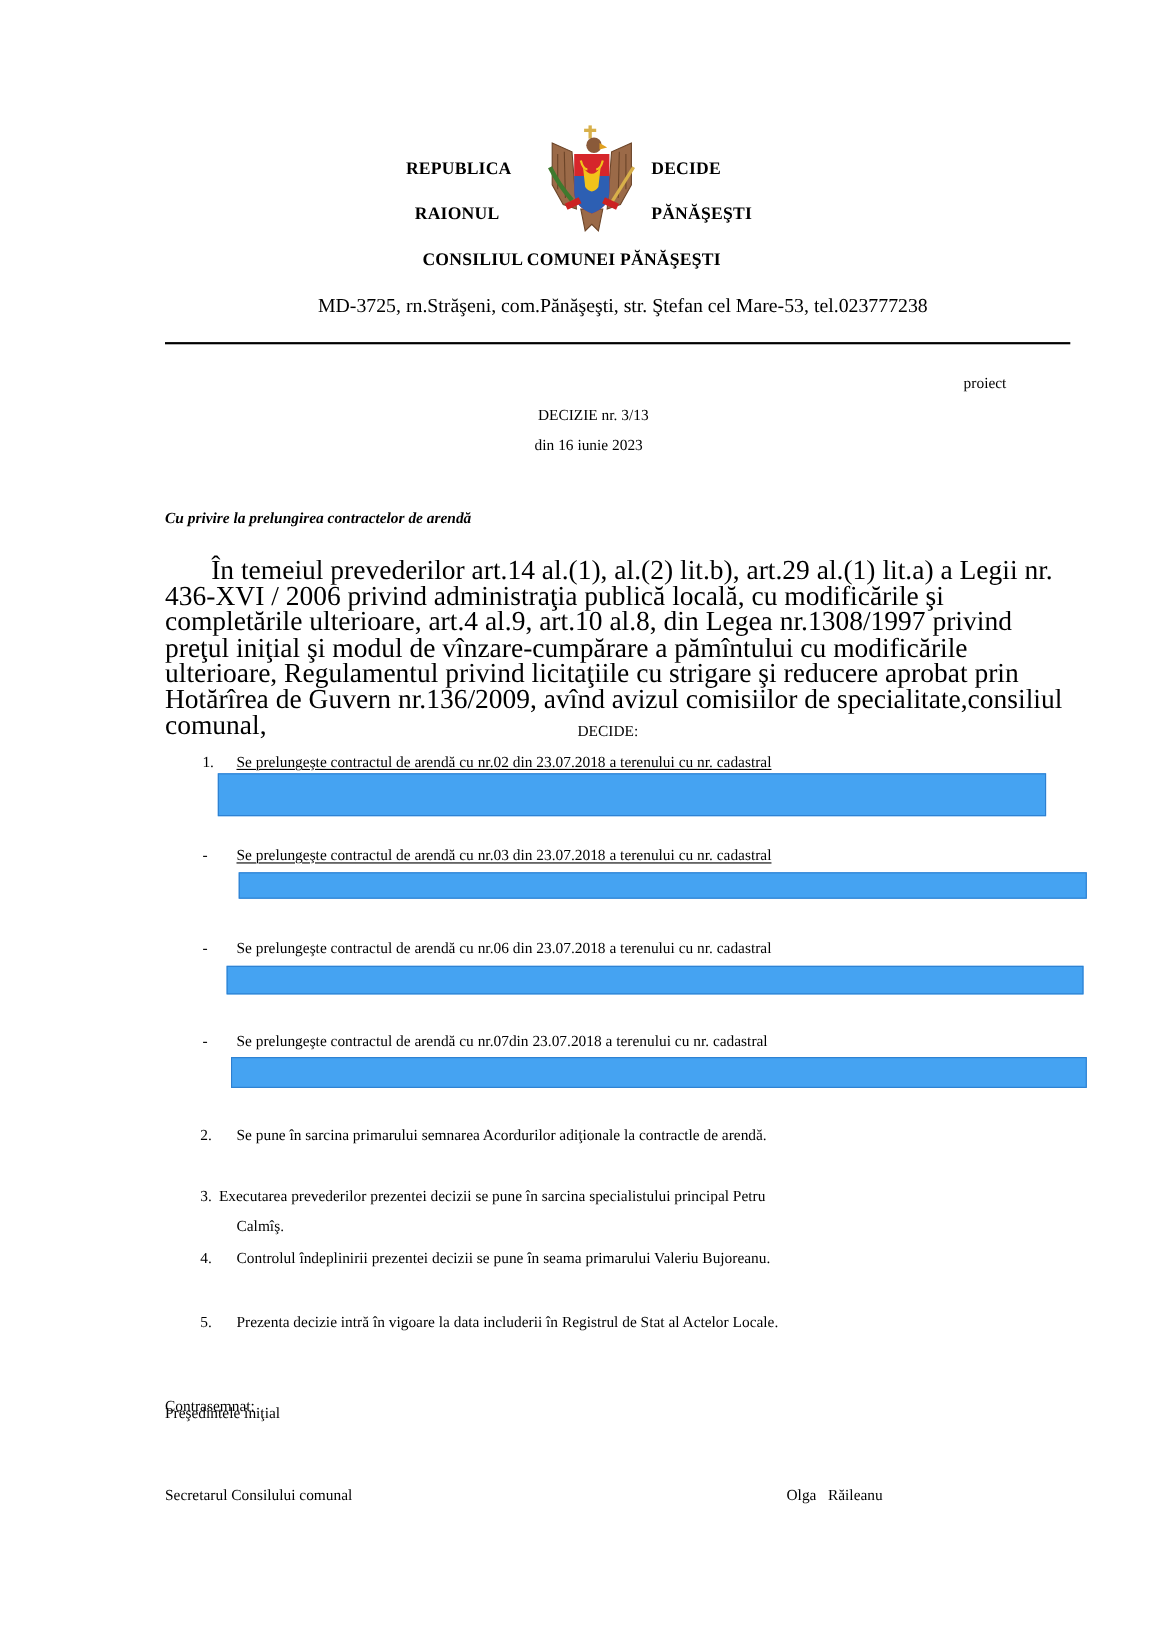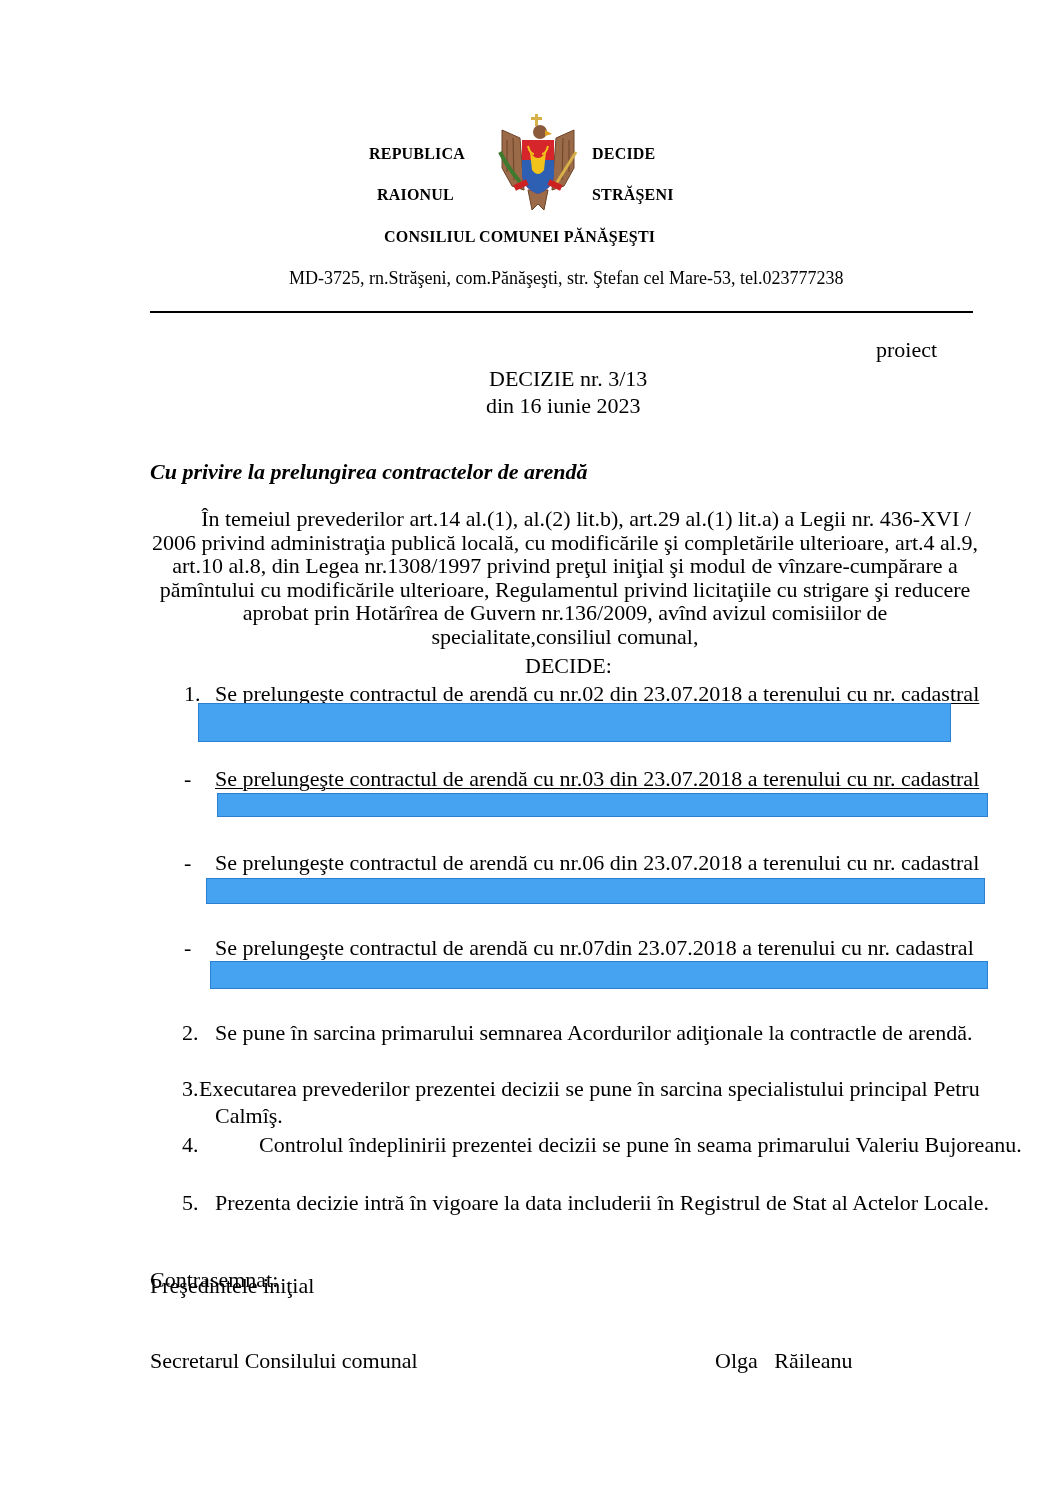--- a/index.html
+++ b/index.html
@@ -1,32 +1,32 @@
 <!DOCTYPE html>
 <html><head>
 <meta charset="utf-8">
 <style>
   html, body { margin: 0; padding: 0; background: #ffffff; }
   body { width: 1058px; height: 1497px; position: relative; overflow: hidden;
          font-family: "Liberation Serif", "DejaVu Serif", serif; color: #000; }
   .abs { position: absolute; white-space: nowrap; }
   .hdr { font-weight: bold; font-size: 16px; letter-spacing: 0.2px; }
-  .body { font-size: 22px; line-height: 23px; }
+  .body { font-size: 14px; line-height: 23px; }
   .rule { position: absolute; left: 150px; top: 311px; width: 823px; height: 2px; background: #000; }
   .redact { position: absolute; background: #45a3f2; border: 1.5px solid #2c7fd0; box-sizing: border-box; }
   .u { text-decoration: underline; text-decoration-thickness: 1px; text-underline-offset: 2px; }
-  .para { position: absolute; left: 150px; width: 830px; font-size: 22px; line-height: 23.5px; white-space: normal; text-align: center; }
+  .para { position: absolute; left: 150px; width: 830px; font-size: 25px; line-height: 23.5px; white-space: normal; }
 </style>
 </head>
 <body>
 
 <div class="abs hdr" style="left:369px; top:145px;">REPUBLICA</div>
 <div class="abs hdr" style="left:592px; top:145px;">DECIDE</div>
 <div class="abs hdr" style="left:377px; top:186px;">RAIONUL</div>
-<div class="abs hdr" style="left:592px; top:186px;">STRĂŞENI</div>
+<div class="abs hdr" style="left:592px; top:186px;">PĂNĂŞEŞTI</div>
 
 <div class="abs" style="left:498px; top:112px; width:80px; height:100px;">
   <svg width="80" height="100" viewBox="0 0 80 100">
 
     <rect x="37" y="2" width="3" height="12" fill="#d8b04a"></rect>
     <rect x="33" y="5" width="11" height="3" fill="#d8b04a"></rect>
 
     <ellipse cx="42" cy="20" rx="7" ry="7" fill="#8a5a3a"></ellipse>
     <polygon points="47,18 54,22 47,24" fill="#e0a020"></polygon>
 
@@ -85,21 +85,21 @@
 <div class="redact" style="left:210px; top:961px; width:778px; height:28px;"></div>
 
 <div class="abs body" style="left:182px; top:1021px;">2.</div>
 <div class="abs body" style="left:215px; top:1021px;">Se pune în sarcina primarului semnarea  Acordurilor adiţionale la contractle de arendă.</div>
 
 <div class="abs body" style="left:182px; top:1077px;">3.</div>
 <div class="abs body" style="left:199px; top:1077px;"> Executarea prevederilor prezentei decizii se pune în sarcina specialistului principal Petru</div>
 <div class="abs body" style="left:215px; top:1104px;">Calmîş.</div>
 
 <div class="abs body" style="left:182px; top:1133px;">4.</div>
-<div class="abs body" style="left:215px; top:1133px;margin-left:44px;">Controlul îndeplinirii prezentei decizii se pune în seama primarului Valeriu Bujoreanu.</div>
+<div class="abs body" style="left:215px; top:1133px;">Controlul îndeplinirii prezentei decizii se pune în seama primarului Valeriu Bujoreanu.</div>
 
 <div class="abs body" style="left:182px; top:1191px;">5.</div>
 <div class="abs body" style="left:215px; top:1191px;">Prezenta decizie intră în vigoare la data includerii în Registrul de Stat al Actelor Locale.</div>
 
 <div class="abs body" style="left:150px; top:1274px;">Preşedintele iniţial</div>
 <div class="abs body" style="left:150px; top:1268px;">Contrasemnat:</div>
 <div class="abs body" style="left:150px; top:1349px;">Secretarul Consilului comunal</div>
 <div class="abs body" style="left:715px; top:1349px; white-space:pre;">Olga   Răileanu</div>
 
 </body></html>

